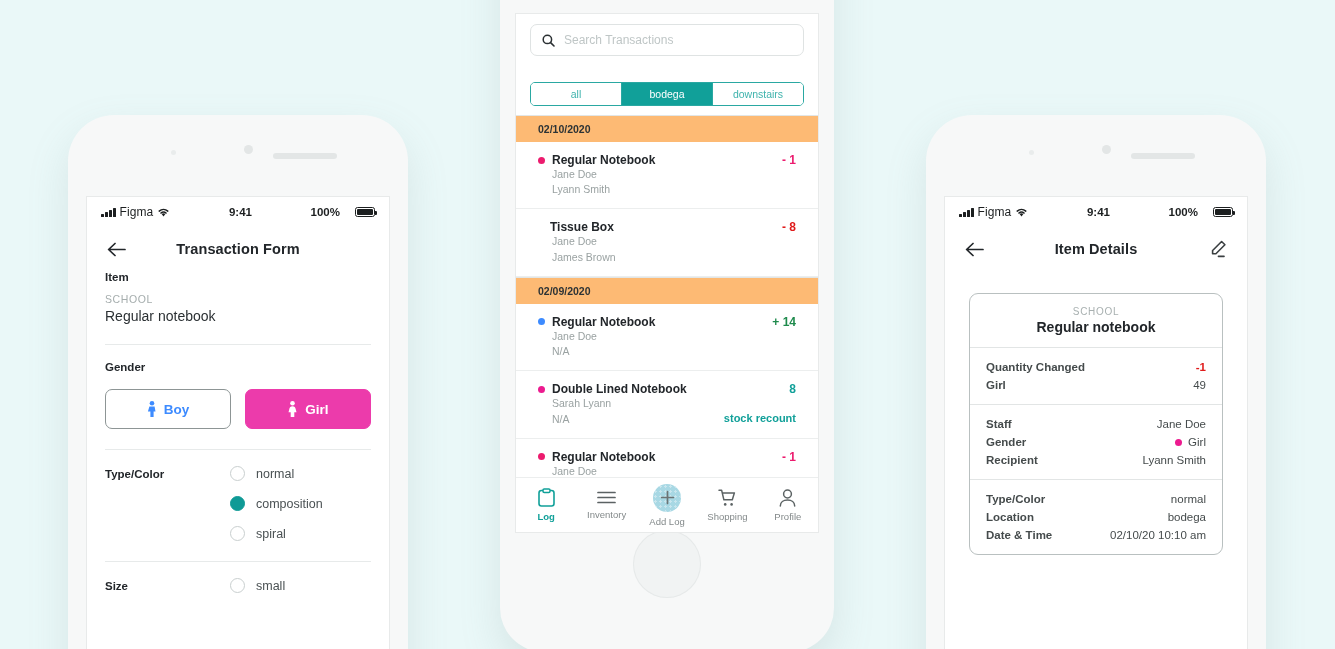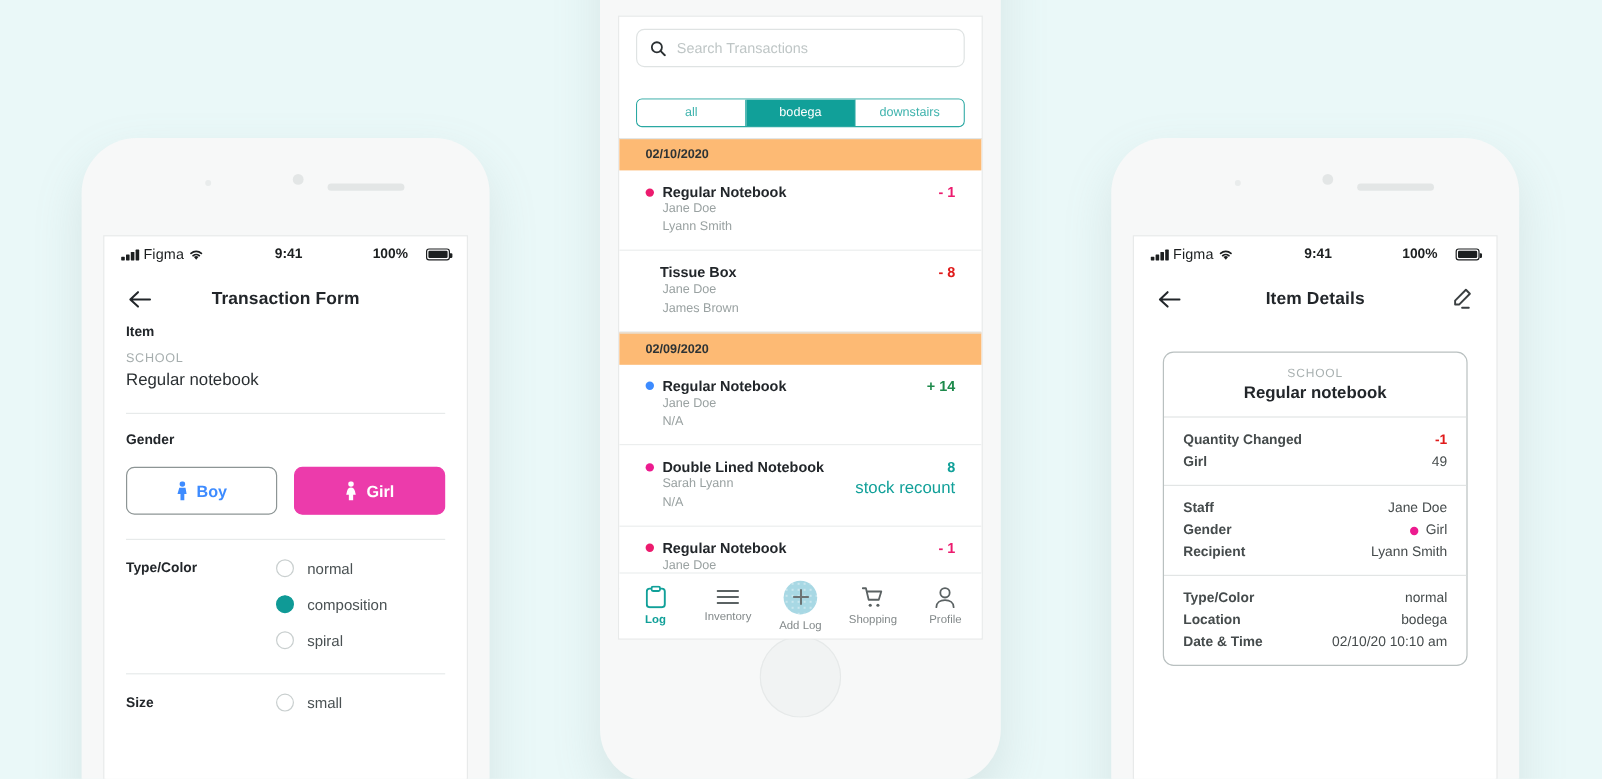--- a/index.html
+++ b/index.html
@@ -82,21 +82,21 @@
   .listtop{height:9px;}
   .datehead{background:#fdba74;padding:7px 22px;font-size:10.5px;font-weight:700;color:#2d3335;
             border-top:1px solid #e2e6e6;}
   .txn{padding:11px 22px 11px;border-bottom:1px solid #eceeee;display:flex;}
   .txn .left{flex:1;}
   .txn .tname{display:flex;align-items:center;gap:7px;font-size:12px;font-weight:700;color:#22262a;}
   .bullet{width:7px;height:7px;border-radius:50%;flex:none;}
   .txn .sub{font-size:10.5px;color:#9aa2a2;margin-left:14px;line-height:1.45;}
   .txn .right{text-align:right;}
   .amt{font-size:12px;font-weight:700;}
-  .recount{font-size:14px;font-weight:400;color:#11a099;margin-top:2px;}
+  .recount{font-size:11px;font-weight:700;color:#11a099;margin-top:16px;}
 
   
   .tabbar{position:absolute;left:0;right:0;bottom:0;height:54px;background:#fff;
           border-top:1px solid #eceeee;display:flex;align-items:center;}
   .tab{flex:1;display:flex;flex-direction:column;align-items:center;justify-content:center;gap:4px;}
   .tab .tl{font-size:9.5px;color:#83898a;}
   .tab.on .tl{color:#11a099;font-weight:700;}
   .addcircle{width:28px;height:28px;border-radius:50%;background:#a8d8e4;
              display:flex;align-items:center;justify-content:center;position:relative;overflow:hidden;}
   .addcircle .spk{position:absolute;inset:0;

